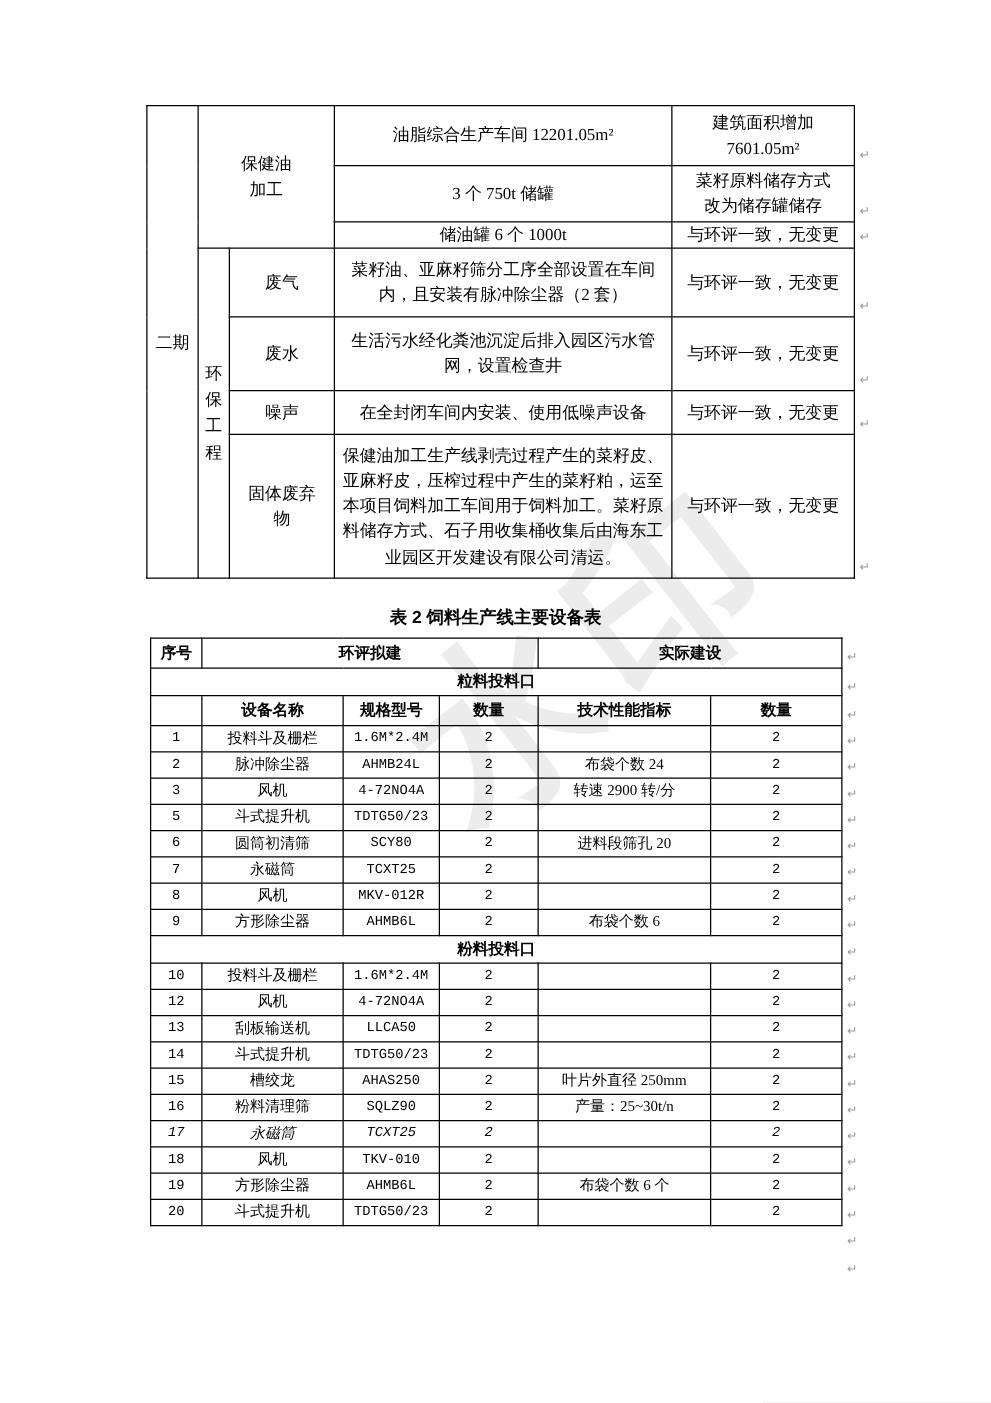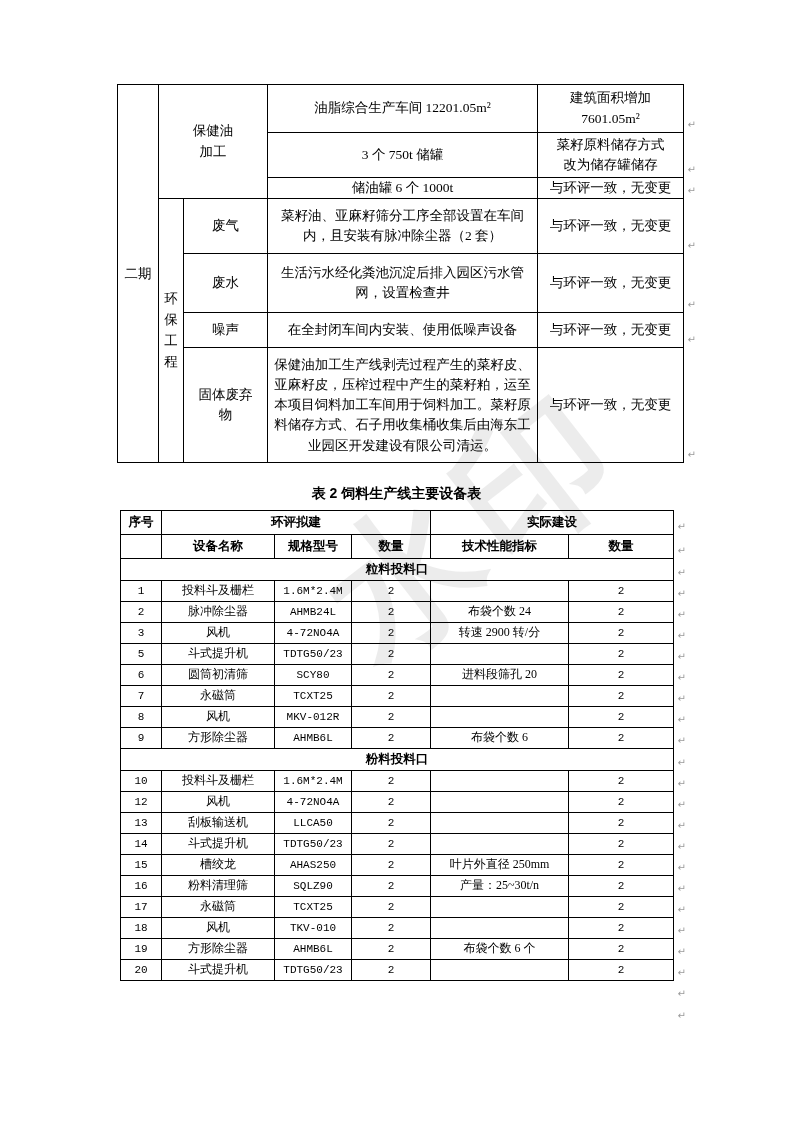--- a/index.html
+++ b/index.html
@@ -110,31 +110,31 @@
       <col style="width:79px">
         <col style="width:138px">
         <col style="width:105px">
     </colgroup>
     <tbody id="t2-body">
       <tr style="height:24px">
         <td class="hdr">序号</td>
         <td class="hdr" colspan="3">环评拟建</td>
         <td class="hdr" colspan="2">实际建设</td>
       </tr>
-      <tr style="height:24px">
+      <tr style="height: 22px;">
+          <td colspan="6" class="sec">粒料投料口</td>
+        </tr>
+    <tr style="height:24px">
         <td></td>
         <td class="hdr">设备名称</td>
         <td class="hdr">规格型号</td>
         <td class="hdr">数量</td>
         <td class="hdr">技术性能指标</td>
         <td class="hdr">数量</td>
       </tr>
-    <tr style="height: 22px;">
-          <td colspan="6" class="sec">粒料投料口</td>
-        </tr>
         <tr style="height: 21px;">
           <td class="mono">1</td>
           <td>投料斗及栅栏</td>
           <td class="mono">1.6M*2.4M</td>
           <td class="mono">2</td>
           <td></td>
           <td class="mono">2</td>
         </tr>
         <tr style="height: 21px;">
           <td class="mono">2</td>
@@ -236,21 +236,21 @@
           <td class="mono">2</td>
         </tr>
         <tr style="height: 21px;">
           <td class="mono">16</td>
           <td>粉料清理筛</td>
           <td class="mono">SQLZ90</td>
           <td class="mono">2</td>
           <td>产量：25~30t/n</td>
           <td class="mono">2</td>
         </tr>
-        <tr style="height: 21px;">
+        <tr style="height: 21px; font-style: italic;">
           <td class="mono">17</td>
           <td>永磁筒</td>
           <td class="mono">TCXT25</td>
           <td class="mono">2</td>
           <td></td>
           <td class="mono">2</td>
         </tr>
         <tr style="height: 21px;">
           <td class="mono">18</td>
           <td>风机</td>

